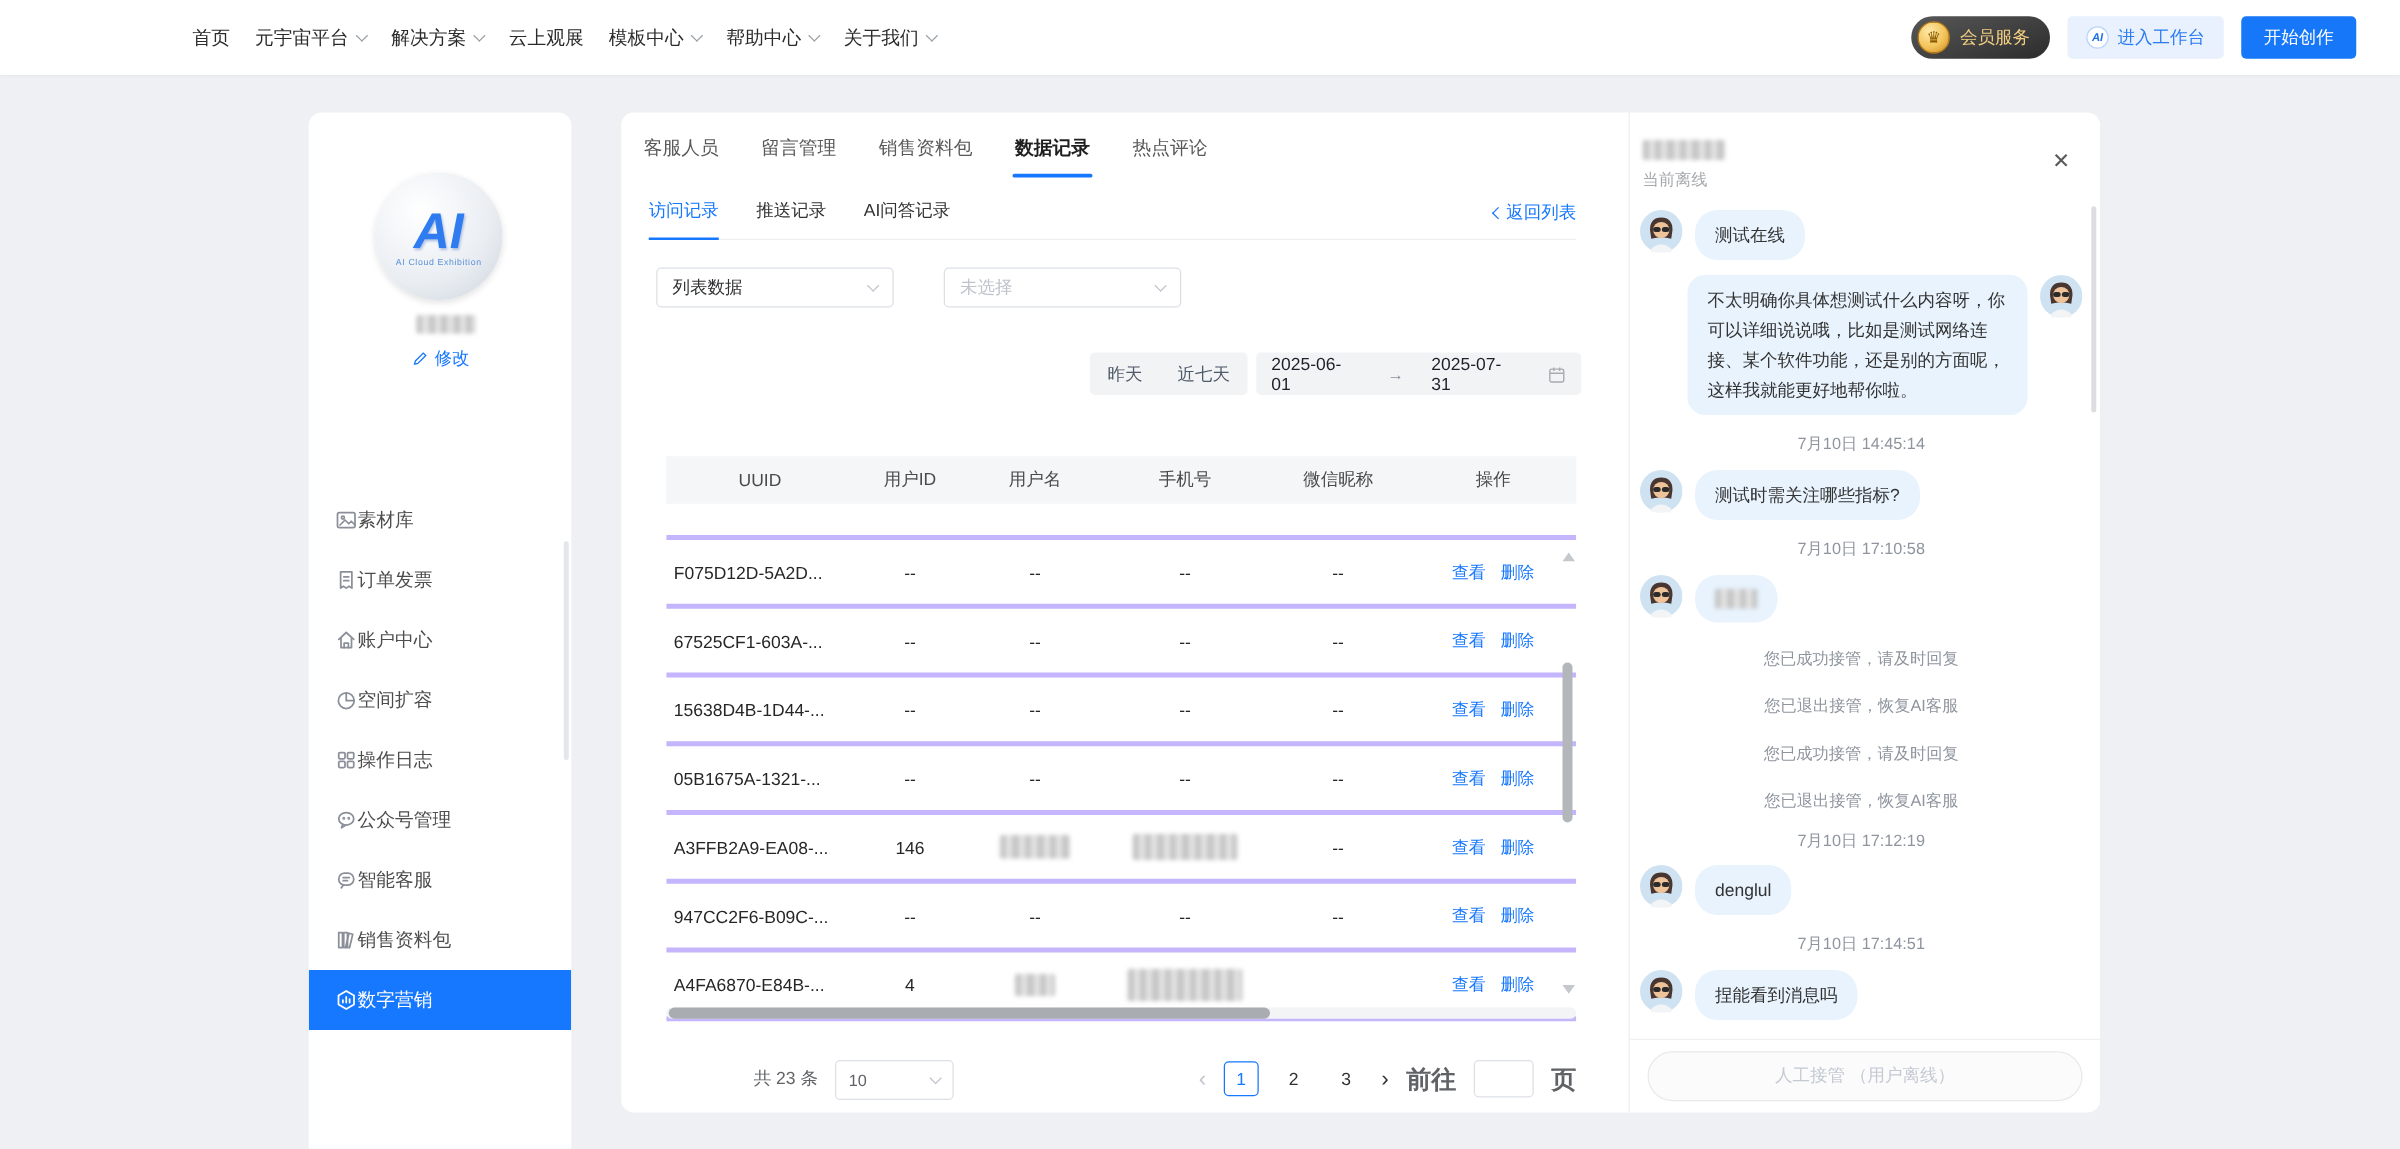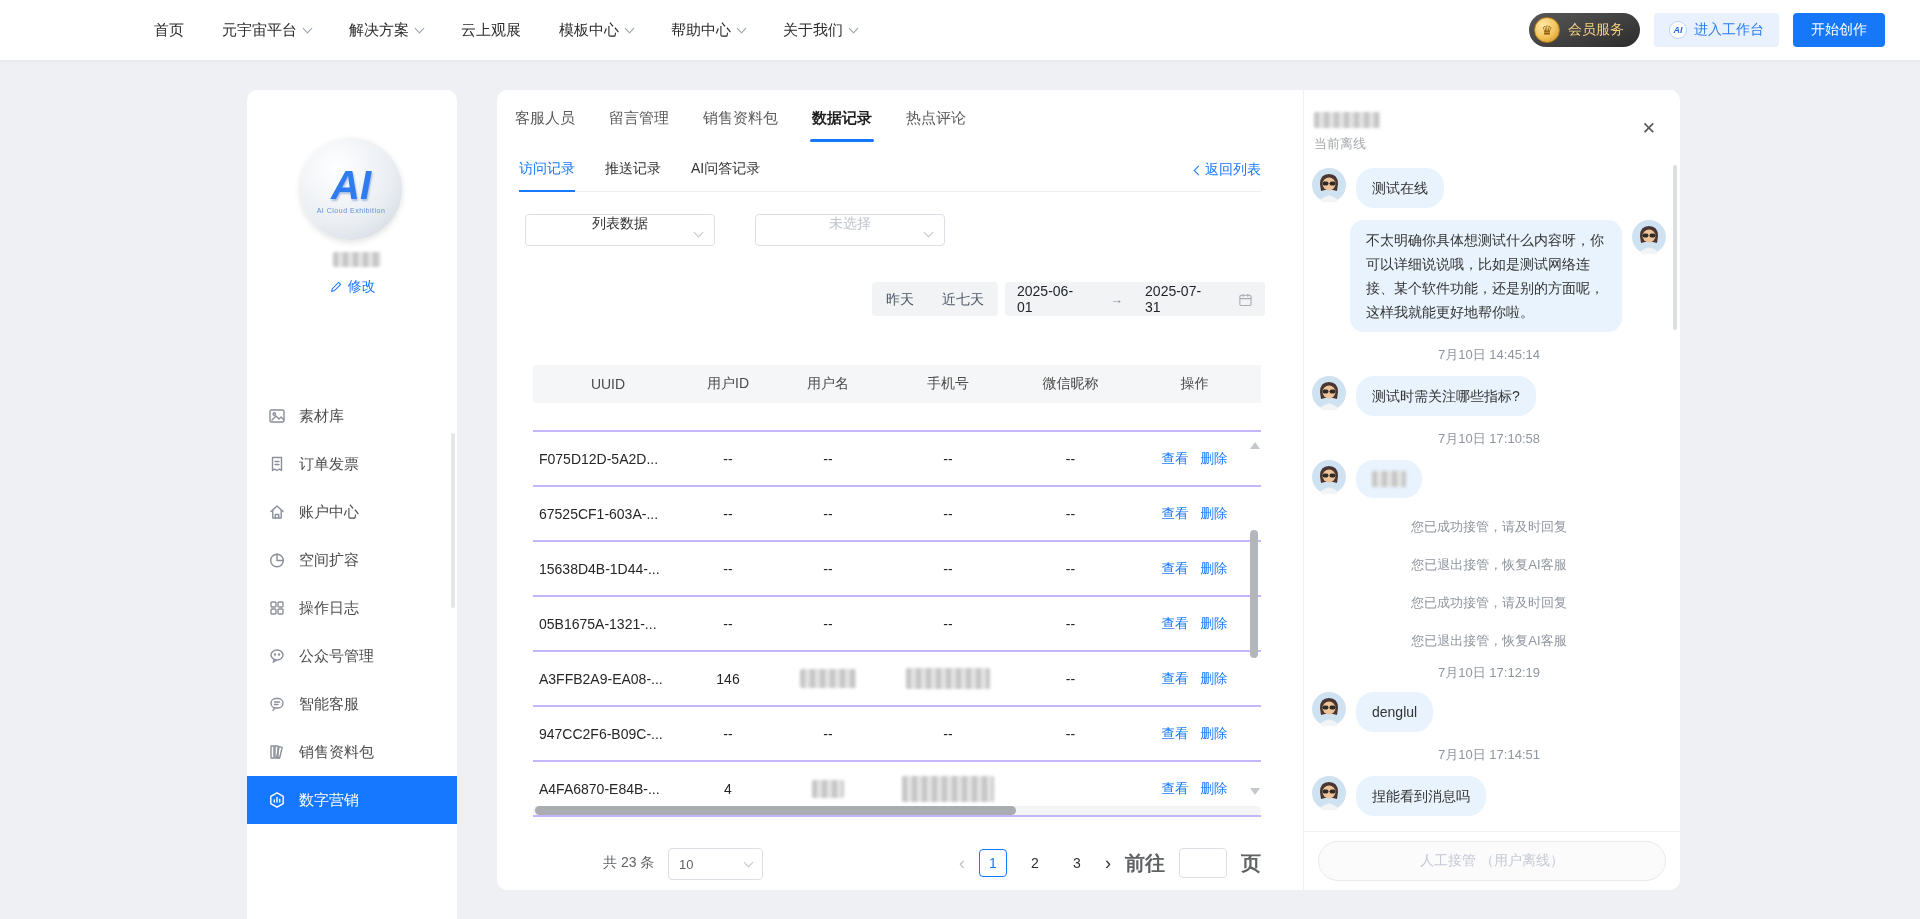--- a/index.html
+++ b/index.html
@@ -3,21 +3,21 @@
 <meta charset="utf-8">
 <style>
   * { margin:0; padding:0; box-sizing:border-box; }
   html,body { width:1920px; height:919px; }
   body { font-family:"Liberation Sans","DejaVu Sans",sans-serif; background:#eef0f4; overflow:hidden; }
   .page { position:relative; width:1920px; height:919px; background:#eef0f4; overflow:hidden; }
 
   
   .navbar { position:absolute; top:0; left:0; width:1920px; height:60px; background:#fff;
             box-shadow:0 1px 4px rgba(0,0,0,.05); display:flex; align-items:center; z-index:5; }
-  .nav-items { display:flex; align-items:center; gap:38px; margin-left:154px; }
+  .nav-items { display:flex; align-items:center; gap:20px; margin-left:154px; }
   .nav-item { font-size:15px; color:#2b2b2b; cursor:pointer; white-space:nowrap; display:flex; align-items:center; }
   .cd { display:inline-block; width:7px; height:7px; border-right:1.3px solid #9aa0a6; border-bottom:1.3px solid #9aa0a6;
         transform:rotate(45deg); margin-left:7px; margin-top:-4px; }
   .nav-right { position:absolute; right:35px; top:13px; display:flex; align-items:center; gap:14px; }
   .member-badge { height:34px; padding:0 16px 0 5px; border-radius:17px; display:flex; align-items:center; gap:8px;
                   background:linear-gradient(160deg,#585858,#2c2c2c); cursor:pointer; }
   .member-badge span.lbl { color:#f3cf82; font-size:14px; }
   .medal-icon { width:26px; height:26px; border-radius:50%; background:radial-gradient(circle at 35% 30%,#ffe9a8,#f2c35a 55%,#c8861d);
                 display:flex; align-items:center; justify-content:center; border:1px solid #b57a18; }
   .medal-icon::before { content:"♛"; font-size:13px; color:#8a5a00; }
@@ -35,54 +35,54 @@
   .avatar-ai { font-size:40px; font-weight:bold; font-style:italic; color:#2f7bf0; text-shadow:1px 2px 2px rgba(40,90,180,.35); line-height:40px; }
   .avatar-sub { font-size:7px; color:#5a8fd8; margin-top:2px; letter-spacing:.5px; }
   .blur-block { background:
       repeating-linear-gradient(90deg,#c6c6c6 0 5px,#e2e2e2 5px 10px),
       repeating-linear-gradient(0deg,rgba(255,255,255,.4) 0 4px,rgba(120,120,120,.25) 4px 8px);
       filter:blur(1.6px); border-radius:2px; }
   .side-username { position:absolute; left:86px; top:162px; width:48px; height:15px; }
   .side-edit { position:absolute; left:0; top:188px; width:210px; display:flex; justify-content:center; align-items:center; gap:5px;
                color:#1677ff; font-size:14px; cursor:pointer; }
   .side-menu { position:absolute; top:316px; left:0; width:210px; }
-  .side-item { height:48px; display:flex; align-items:center; padding-left:21px; gap:13px; font-size:15px; color:#4d4d4d; cursor:pointer; }
+  .side-item { height:48px; display:flex; align-items:center; padding-left:21px; font-size:15px; color:#4d4d4d; cursor:pointer; }
   .side-item svg { flex:0 0 18px; }
   .side-item.active { background:#1677ff; color:#fff; }
   .side-scroll { position:absolute; right:2px; top:343px; width:4px; height:175px; background:#e4e6ea; border-radius:2px; }
 
   
   .main-card { position:absolute; left:497px; top:90px; width:806px; height:800px; background:#fff; border-radius:10px 0 0 10px; }
   .tabs-row { position:absolute; top:8px; left:16px; display:flex; gap:30px; }
   .tab { position:relative; font-size:15px; color:#595959; padding:11px 2px 14px; cursor:pointer; }
   .tab.active { color:#1f1f1f; font-weight:bold; }
   .tab.active::after { content:""; position:absolute; left:0; right:0; bottom:0; height:3px; background:#1677ff; border-radius:2px; }
   .subtabs-row { position:absolute; top:56px; left:22px; right:42px; height:46px; border-bottom:1px solid #edeff2; display:flex; align-items:flex-end; gap:30px; }
   .subtab { position:relative; font-size:14px; color:#333; padding-bottom:13px; cursor:pointer; }
   .subtab.active { color:#1677ff; }
   .subtab.active::after { content:""; position:absolute; left:0; right:0; bottom:-1px; height:2px; background:#1677ff; }
   .back-link { position:absolute; right:0; bottom:12px; color:#1677ff; font-size:14px; cursor:pointer; display:flex; align-items:center; gap:3px; }
   .chev-left { display:inline-block; width:7px; height:7px; border-left:1.5px solid #1677ff; border-bottom:1.5px solid #1677ff; transform:rotate(45deg); }
   .select-box { position:absolute; top:124px; height:32px; width:190px; border:1px solid #dcdfe6; border-radius:4px;
-                display:flex; align-items:center; padding:0 12px; font-size:14px; color:#303133; cursor:pointer; background:#fff;flex-direction:column; }
+                display:flex; align-items:center; padding:0 12px; font-size:14px; color:#303133; cursor:pointer; background:#fff; }
   .select-box .cd { margin-left:auto; border-color:#c0c4cc; }
   .select-box.placeholder { color:#bfc4cc; }
   .title-block { position:absolute; left:25px; top:188px; width:330px; font-size:16px; color:#262626; line-height:25px; }
   .title-block b { font-weight:bold; }
   .seg-group { position:absolute; left:375px; top:192px; height:34px; background:#f2f3f5; border-radius:4px; display:flex; align-items:center; }
   .seg { padding:0 14px; font-size:14px; color:#4e5969; line-height:34px; cursor:pointer; }
   .date-box { position:absolute; left:508px; right:38px; top:192px; height:34px; background:#f2f3f5; border-radius:4px;
               display:flex; align-items:center; padding:0 12px; font-size:14px; color:#1d2129; gap:22px; cursor:pointer; }
   .date-arrow { color:#86909c; font-size:13px; }
   .date-box svg { margin-left:auto; }
 
   .table { position:absolute; left:36px; top:275px; width:728px; }
   .thead { display:flex; height:38px; background:#f5f6f7; align-items:center; font-size:14px; color:#4a4a4a; }
   .tbody { height:417px; overflow:hidden; }
-  .tr { display:flex; height:55px; align-items:center; border-bottom:2px solid #c4b5fd; font-size:14px; color:#262626; }
+  .tr { display:flex; height:55px; align-items:center; border-bottom:4px solid #c4b5fd; font-size:14px; color:#262626; }
   .tr.sliver { height:29px; }
   .td,.th { text-align:center; }
   .c1 { width:150px; text-align:left; padding-left:6px; }
   .th.c1 { text-align:center; padding-left:0; }
   .c2 { width:90px; } .c3 { width:110px; } .c4 { width:130px; } .c5 { width:115px; } .c6 { width:133px; }
   .c3 .blur-block,.c4 .blur-block { display:inline-block; vertical-align:middle; }
   .act { color:#1677ff; font-size:13.5px; cursor:pointer; }
   .act + .act { margin-left:12px; }
   .vscroll-up { position:absolute; left:753px; top:352px; width:0; height:0; border-left:5px solid transparent; border-right:5px solid transparent; border-bottom:7px solid #c5c8cc; }
   .vscroll-thumb { position:absolute; left:753px; top:440px; width:8px; height:128px; background:#b3b6ba; border-radius:4px; }

